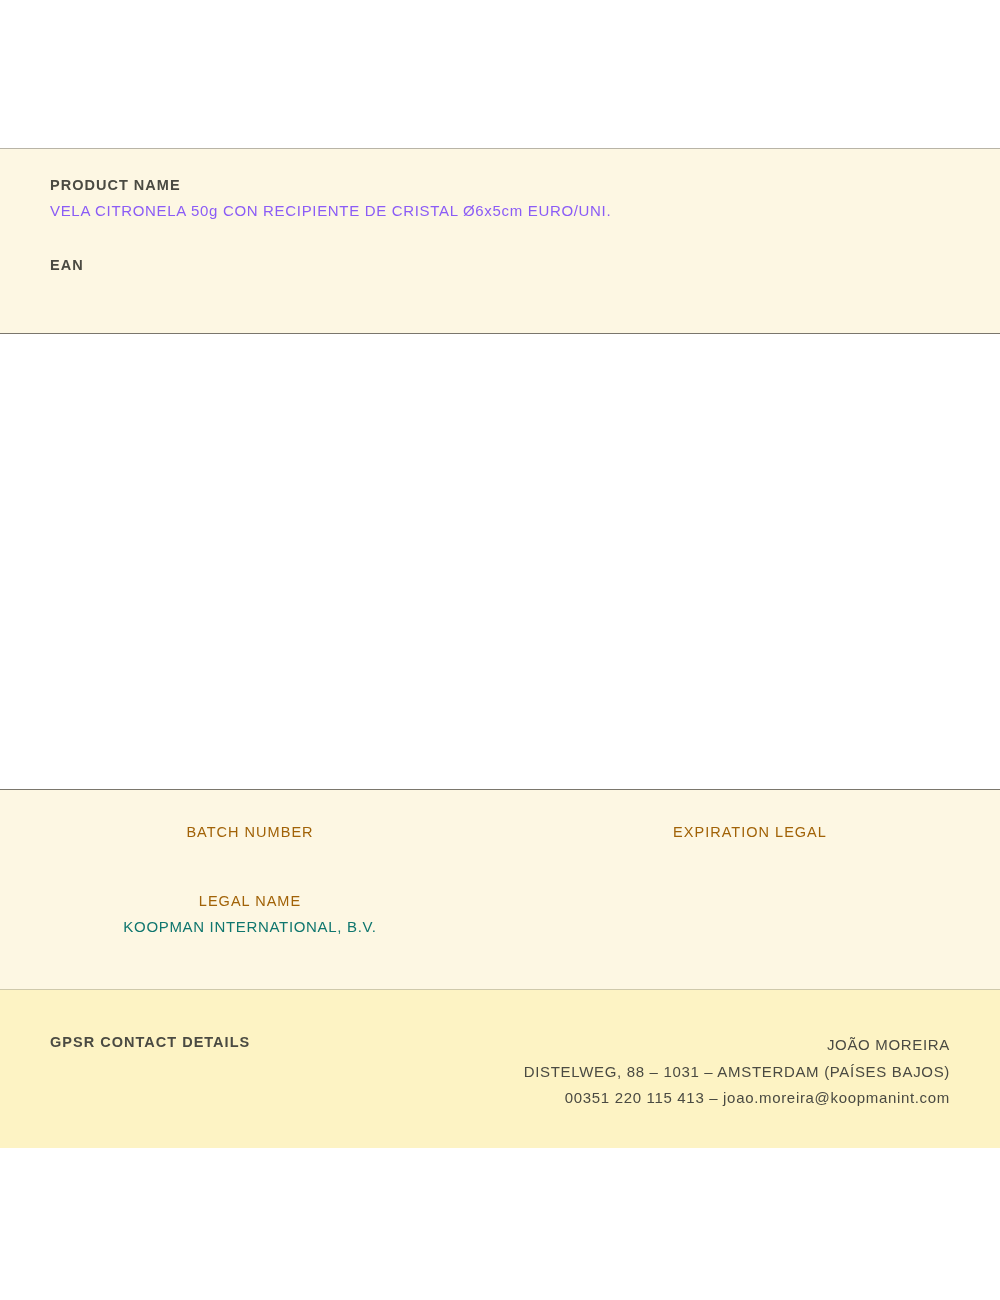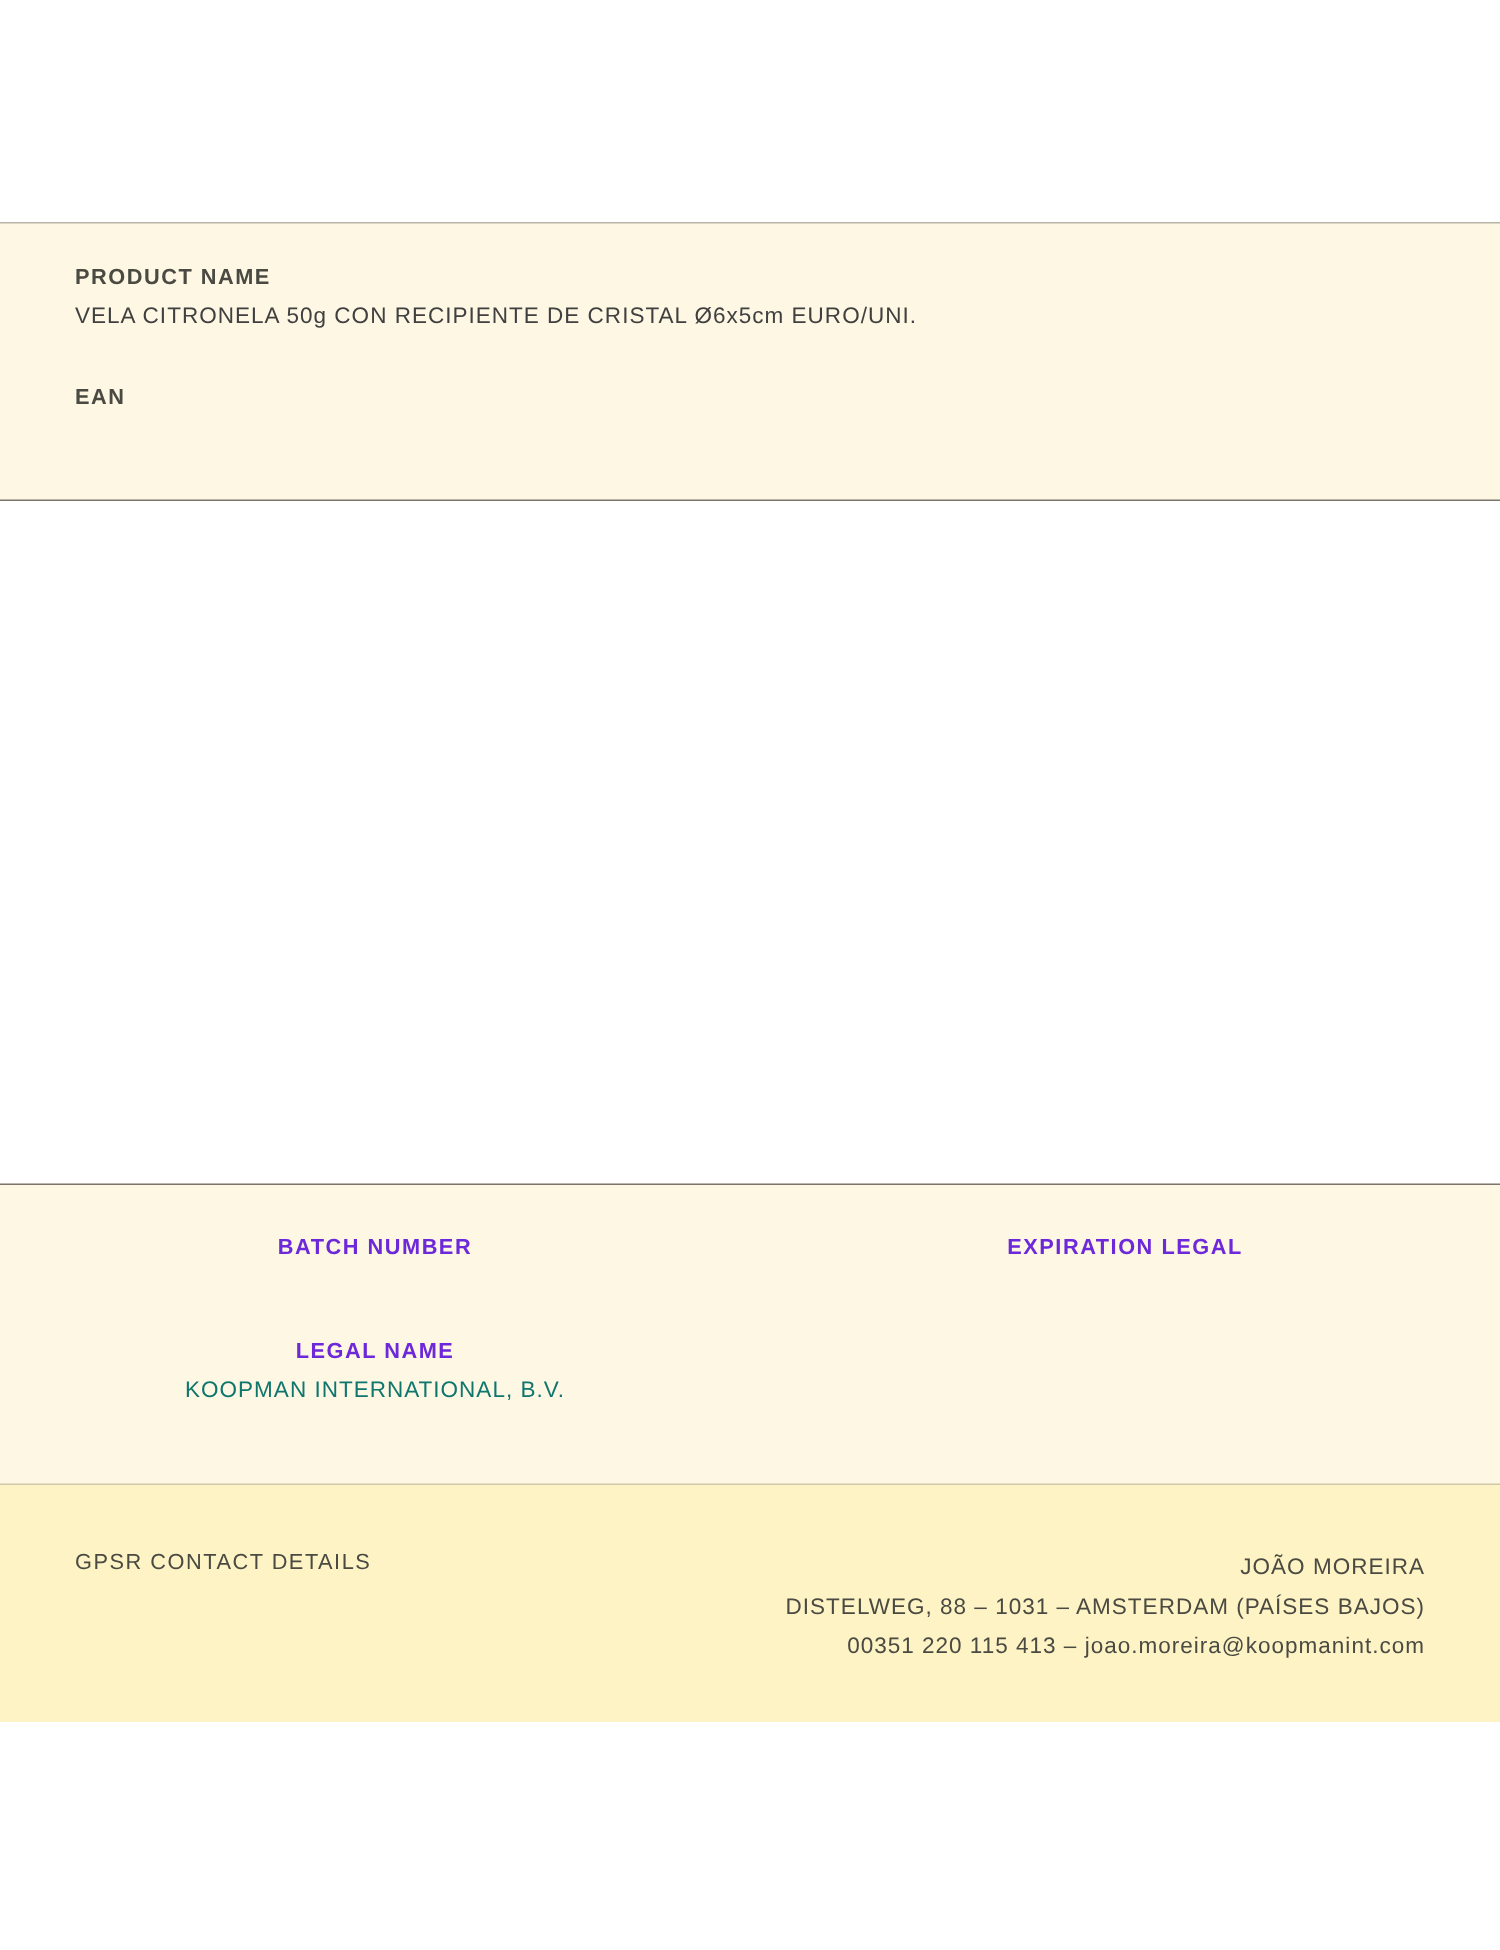--- a/index.html
+++ b/index.html
@@ -37,21 +37,21 @@
   .field-label {
     font-size: 14.5px;
     font-weight: bold;
     letter-spacing: 0.07em;
     color: #4a4a42;
     margin: 0 0 9px 0;
   }
   .field-value {
     font-size: 15px;
     letter-spacing: 0.045em;
-    color: #404040;
+    color: #8b5cf6;
     margin: 0;
     font-weight: normal;
   }
   .gap-block {
     height: 38px;
   }
 
   
   .empty-area {
     position: absolute;
@@ -79,23 +79,23 @@
     width: 1000px;
   }
   .info-col {
     width: 50%;
     text-align: center;
     box-sizing: border-box;
   }
   .info-col.left  { padding-left: 0px; }
   .col-head {
     font-size: 14.5px;
-    font-weight: bold;
+    font-weight: normal;
     letter-spacing: 0.07em;
-    color: #6d28d9;
+    color: #a16207;
   }
   .col-val {
     font-size: 15px;
     letter-spacing: 0.045em;
     color: #0f766e;
     margin-top: 9px;
     min-height: 18px;
   }
   .info-row.second {
     margin-top: 26px;
@@ -111,21 +111,21 @@
     background: #fdf3c4;
     border-top: 1px solid #cfc9ab;
     box-sizing: border-box;
     padding: 42px 50px 0 50px;
     display: flex;
     justify-content: space-between;
     align-items: flex-start;
   }
   .gpsr-title {
     font-size: 14.5px;
-    font-weight: normal;
+    font-weight: bold;
     letter-spacing: 0.07em;
     color: #4a4a42;
     padding-top: 2px;
     white-space: nowrap;
   }
   .gpsr-lines {
     text-align: right;
     font-size: 15px;
     letter-spacing: 0.045em;
     color: #4a4a42;

